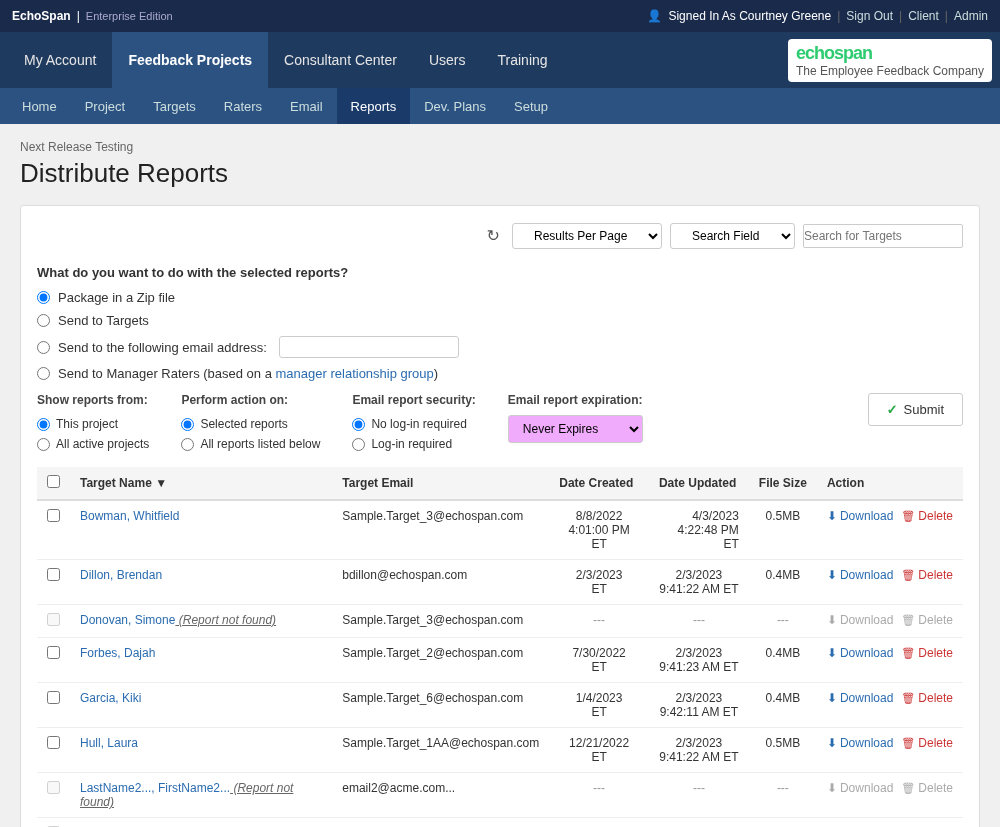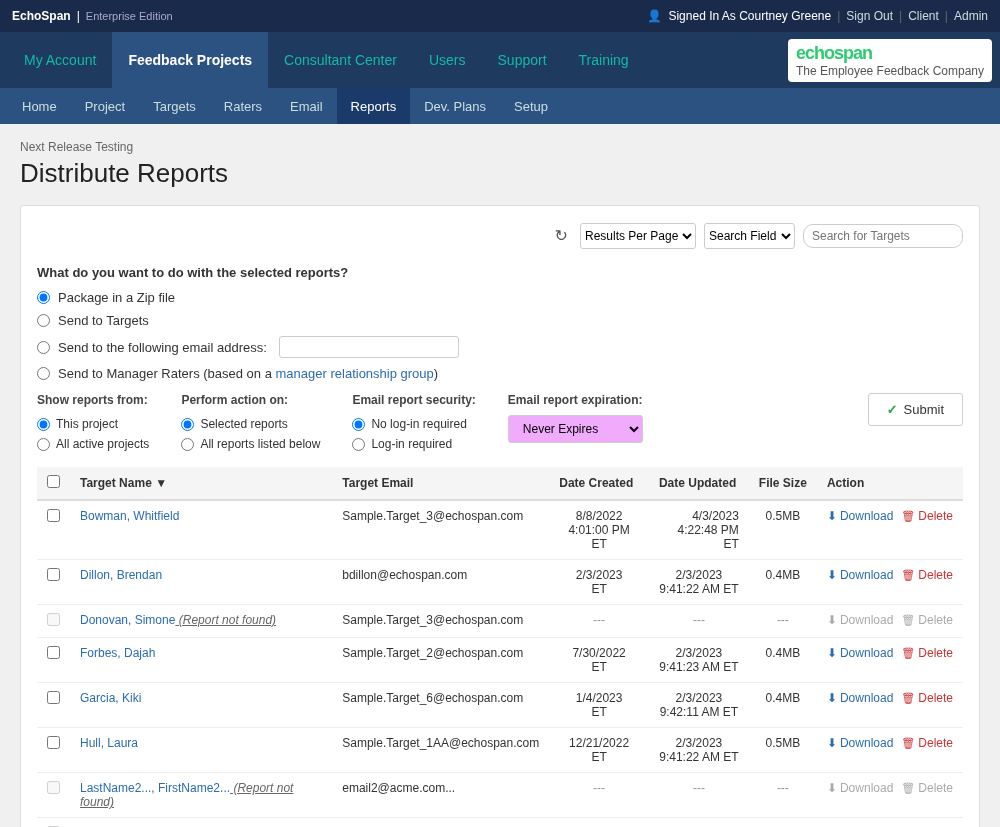--- a/index.html
+++ b/index.html
@@ -25,21 +25,21 @@
 
     
     .nav-bar {
       background: #1e3a5f;
       display: flex;
       align-items: center;
       padding: 0 8px;
       height: 56px;
     }
     .nav-bar .nav-item {
-      color: #14b8a6;
+      color: #e5e5e5;
       padding: 0 16px;
       height: 56px;
       display: flex;
       align-items: center;
       font-size: 14px;
       cursor: pointer;
       text-decoration: none;
       white-space: nowrap;
     }
     .nav-bar .nav-item.active { background: #2c5282; color: #fff; font-weight: bold; }
@@ -96,29 +96,29 @@
       background: none;
       border: none;
       cursor: pointer;
       color: #555;
       font-size: 16px;
       padding: 4px;
     }
     .toolbar-select {
       border: 1px solid #ccc;
       border-radius: 3px;
-      padding: 4px 0;
+      padding: 4px 17px;
       font-size: 12px;
       cursor: pointer;
       background: #fff;
     }
     .toolbar-search {
       border: 1px solid #ccc;
-      border-radius: 10px;
-      padding: 4px 8px;
+      border-radius: 2px;
+      padding: 4px 0;
       font-size: 12px;
       width: 160px;
     }
 
     
     .options-panel { margin-bottom: 16px; }
     .options-question { font-size: 13px; font-weight: bold; margin-bottom: 10px; color: #333; }
 
     .radio-group { display: flex; flex-direction: column; gap: 8px; margin-bottom: 10px; }
     .radio-row { display: flex; align-items: center; gap: 8px; font-size: 13px; }
@@ -222,21 +222,20 @@
     <span class="top-bar-sep">|</span>
     <a href="#">Admin</a>
   </div>
 </div>
 
 <div class="nav-bar">
   <a class="nav-item" href="#">My Account</a>
   <a class="nav-item active" href="#">Feedback Projects</a>
   <a class="nav-item" href="#">Consultant Center</a>
   <a class="nav-item" href="#">Users</a>
-  <a class="nav-item" href="#">Support</a>
   <a class="nav-item" href="#">Training</a>
   <div class="nav-logo">
     <span class="nav-logo-text">echospan</span>
     <span class="nav-logo-sub">The Employee Feedback Company</span>
   </div>
 </div>
 
 <div class="sub-nav">
   <a class="sub-nav-item" href="#">Home</a>
   <a class="sub-nav-item" href="#">Project</a>

